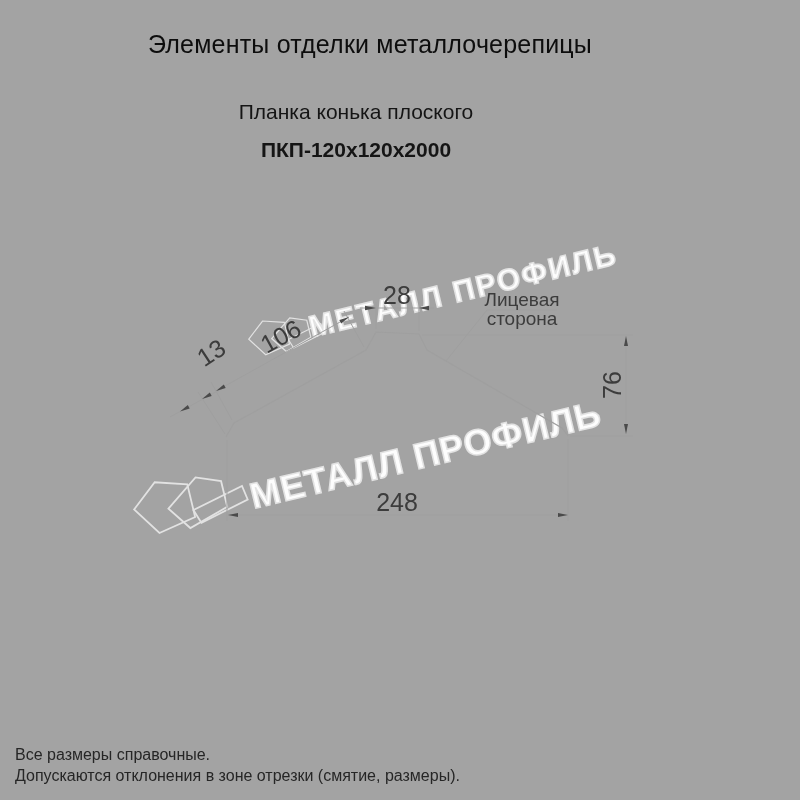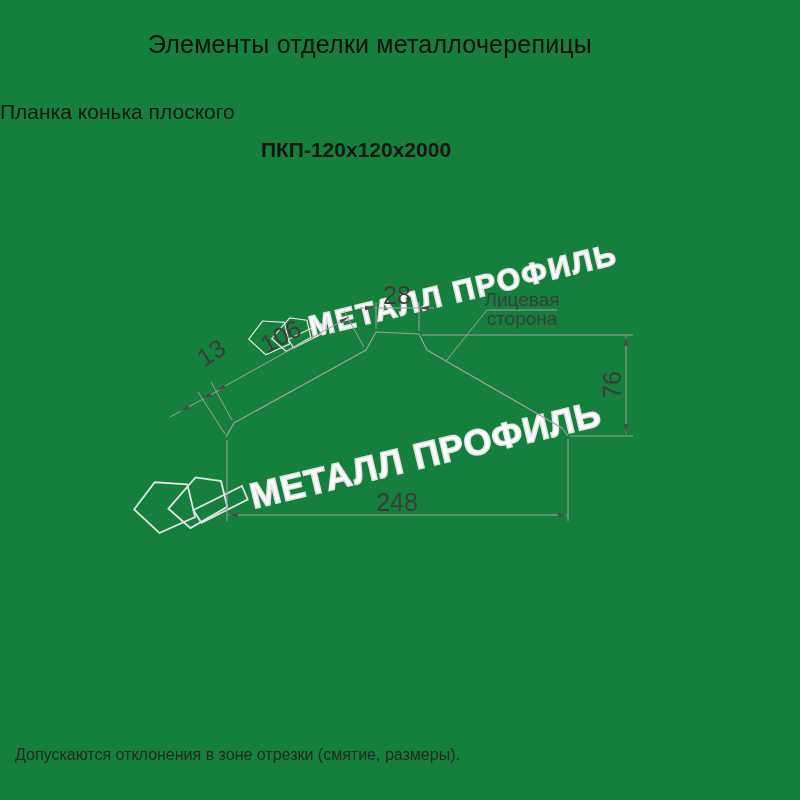--- a/index.html
+++ b/index.html
@@ -1,25 +1,25 @@
 <!DOCTYPE html>
 <html><head>
 <meta charset="utf-8">
 <style>
   html,body{margin:0;padding:0;background:#fff;}
   #page{
-    position:relative;width:800px;height:800px;background:#15803d;overflow:hidden;
+    position:relative;width:800px;height:800px;background:#a3a3a3;overflow:hidden;
     font-family:"Liberation Sans","DejaVu Sans",sans-serif;color:#111;
   }
   .title{
     position:absolute;top:30px;left:0;width:740px;text-align:center;
     font-size:25px;font-weight:400;color:#0d0d0d;letter-spacing:.2px;
   }
   .subtitle{
-    position:absolute;top:100px;left:0;width:712px;text-align:left;
+    position:absolute;top:100px;left:0;width:712px;text-align:center;
     font-size:21px;font-weight:400;color:#151515;
   }
   .product-code{
     position:absolute;top:138px;left:0;width:712px;text-align:center;
     font-size:21px;font-weight:700;color:#151515;
   }
   .footer{
     position:absolute;left:15px;top:744px;font-size:16px;line-height:21px;color:#262626;
   }
   svg{position:absolute;left:0;top:0;}
@@ -101,16 +101,17 @@
       <text class="dim-text" transform="translate(285,344) rotate(-29)">106</text>
       <text class="dim-text" transform="translate(216,360) rotate(-33)">13</text>
       <text class="dim-text" transform="translate(621,385) rotate(-90)">76</text>
       <text class="dim-text" x="397" y="511">248</text>
       <text class="label-text" x="522" y="306">Лицевая</text>
       <text class="label-text" x="522" y="325">сторона</text>
     </g>
   </svg>
 
   <div class="footer">
+    <div>Все размеры справочные.</div>
     <div>Допускаются отклонения в зоне отрезки (смятие, размеры).</div>
   </div>
 
 </div>
 
 </body></html>

